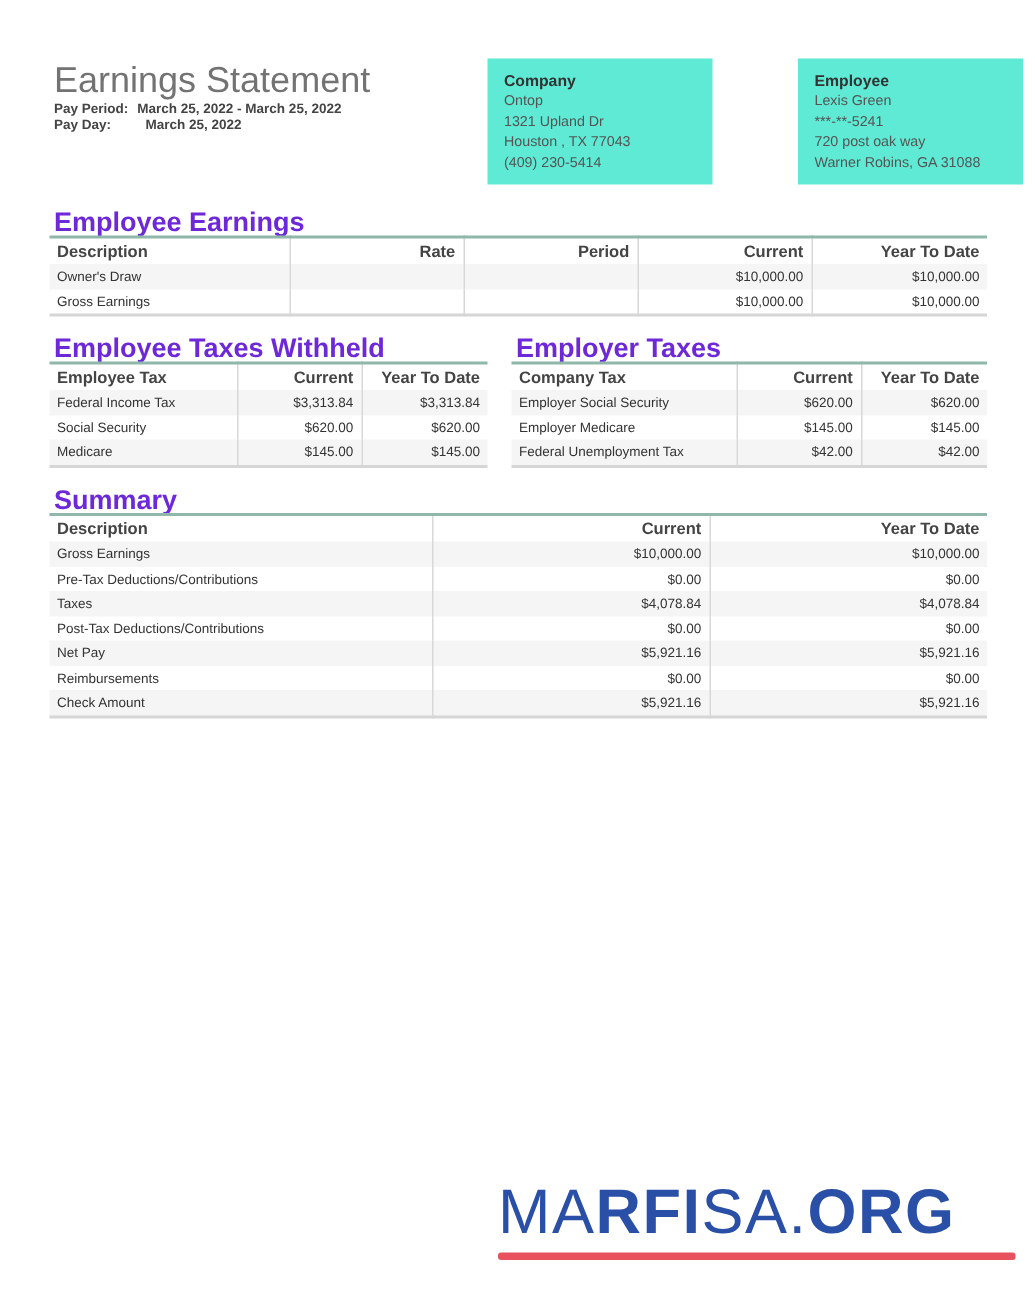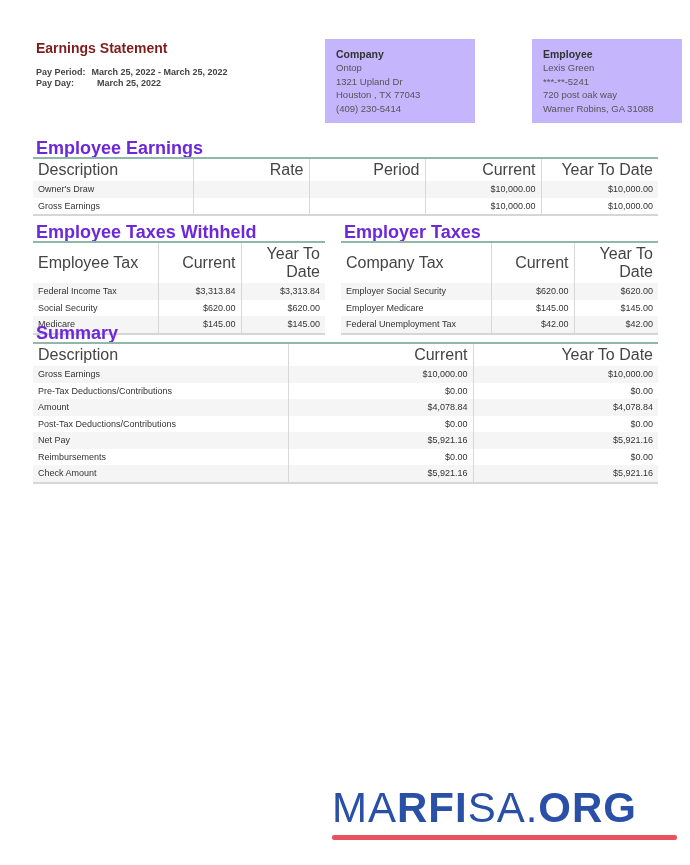--- a/index.html
+++ b/index.html
@@ -1,27 +1,27 @@
 <!DOCTYPE html>
 <html><head>
 <meta charset="utf-8">
 <style>
   html, body { margin:0; padding:0; background:#ffffff; }
   body { width:690px; height:865px; position:relative; overflow:hidden;
          font-family:"Liberation Sans", sans-serif; color:#333; }
-  .title { position:absolute; left:36px; top:40px; font-size:14px; font-weight:bold; color:#7f1d1d; margin:0; }
+  .title { position:absolute; left:36px; top:40px; font-size:24px; font-weight:normal; color:#737373; margin:0; }
   .meta { position:absolute; left:36px; font-size:9px; font-weight:bold; color:#444; }
   .meta .lbl { display:inline-block; }
   .meta .val { margin-left:6px; }
-  .infobox { position:absolute; top:39px; background:#c4b5fd; padding:8px 11px; font-size:9.5px; line-height:13.5px; color:#555; }
+  .infobox { position:absolute; top:39px; background:#5eead4; padding:8px 11px; font-size:9.5px; line-height:13.5px; color:#555; }
   .infobox .hd { font-weight:bold; color:#333; font-size:10.5px; line-height:14px; }
   .section-title { position:absolute; font-size:18px; font-weight:bold; color:#6d28d9; margin:0; }
   table { position:absolute; border-collapse:collapse; font-size:9px; color:#333; }
   table thead tr { border-top:2px solid #8fb8aa; }
-  table th { font-size:16px; font-weight:normal; color:#444; padding:2px 5px; height:13px; text-align:right; border-left:1px solid #d8d8d8; }
+  table th { font-size:11px; font-weight:bold; color:#444; padding:2px 5px; height:13px; text-align:right; border-left:1px solid #d8d8d8; }
   table th:first-child { text-align:left; border-left:none; }
   table td { padding:2px 5px; height:12.5px; text-align:right; border-left:1px solid #d8d8d8; }
   table td:first-child { text-align:left; border-left:none; }
   table tbody tr:nth-child(odd) { background:#f5f5f5; }
   table tbody tr:last-child { border-bottom:2px solid #d6d6d6; }
   .logo { position:absolute; left:332px; top:786px; font-size:42px; color:#2a4fa7; letter-spacing:1px; line-height:44px; }
   .logo b { font-weight:bold; }
   .logo .thin { font-weight:normal; }
   .logo-bar { position:absolute; left:332px; top:835px; width:345px; height:5px; background:#e8525f; border-radius:2px; }
 </style>
@@ -173,21 +173,21 @@
       <td>Gross Earnings</td>
       <td>$10,000.00</td>
       <td>$10,000.00</td>
     </tr>
     <tr>
       <td>Pre-Tax Deductions/Contributions</td>
       <td>$0.00</td>
       <td>$0.00</td>
     </tr>
     <tr>
-      <td>Amount</td>
+      <td>Taxes</td>
       <td>$4,078.84</td>
       <td>$4,078.84</td>
     </tr>
     <tr>
       <td>Post-Tax Deductions/Contributions</td>
       <td>$0.00</td>
       <td>$0.00</td>
     </tr>
     <tr>
       <td>Net Pay</td>

